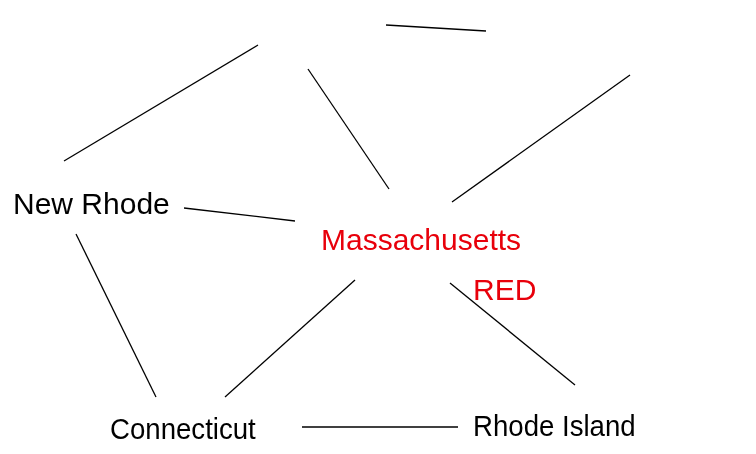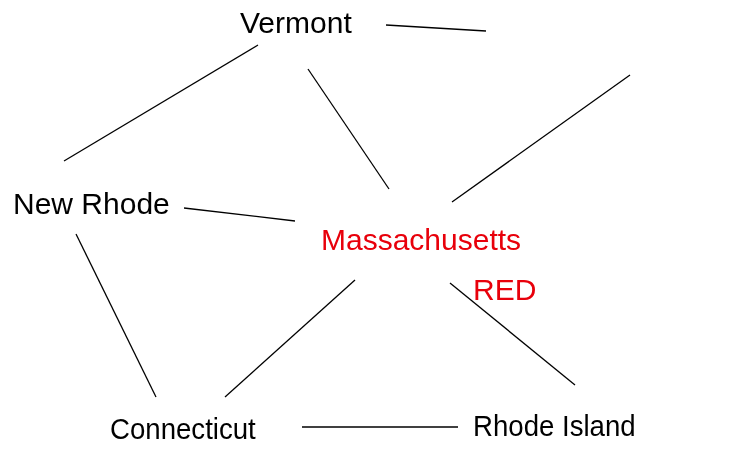--- a/index.html
+++ b/index.html
@@ -17,19 +17,18 @@
     <line x1="258" y1="45" x2="64" y2="161" stroke="#000" stroke-width="1.3"></line>
     <line x1="308" y1="69" x2="389" y2="189" stroke="#000" stroke-width="1.3"></line>
     <line x1="630" y1="75" x2="452" y2="202" stroke="#000" stroke-width="1.3"></line>
     <line x1="184" y1="208" x2="295" y2="221" stroke="#000" stroke-width="1.3"></line>
     <line x1="76" y1="234" x2="156" y2="397" stroke="#000" stroke-width="1.3"></line>
     <line x1="355" y1="280" x2="225" y2="397" stroke="#000" stroke-width="1.3"></line>
     <line x1="450" y1="283" x2="575" y2="385" stroke="#000" stroke-width="1.3"></line>
     <line x1="302" y1="427" x2="458" y2="427" stroke="#000" stroke-width="1.3"></line>
   </svg>
 
-  <div class="node" style="left:240px; top:6px;">Vermont</div>
   <div class="node" style="left:13px; top:187px;">New Rhode</div>
   <div class="node red" style="left:321px; top:223px;">Massachusetts</div>
   <div class="node red" style="left:473px; top:273px;">RED</div>
   <div class="node" style="left:110px; top:412px; transform:scaleX(0.92); transform-origin:left top;">Connecticut</div>
   <div class="node" style="left:473px; top:409px; transform:scaleX(0.92); transform-origin:left top;">Rhode Island</div>
 </div>
 
 </body></html>

